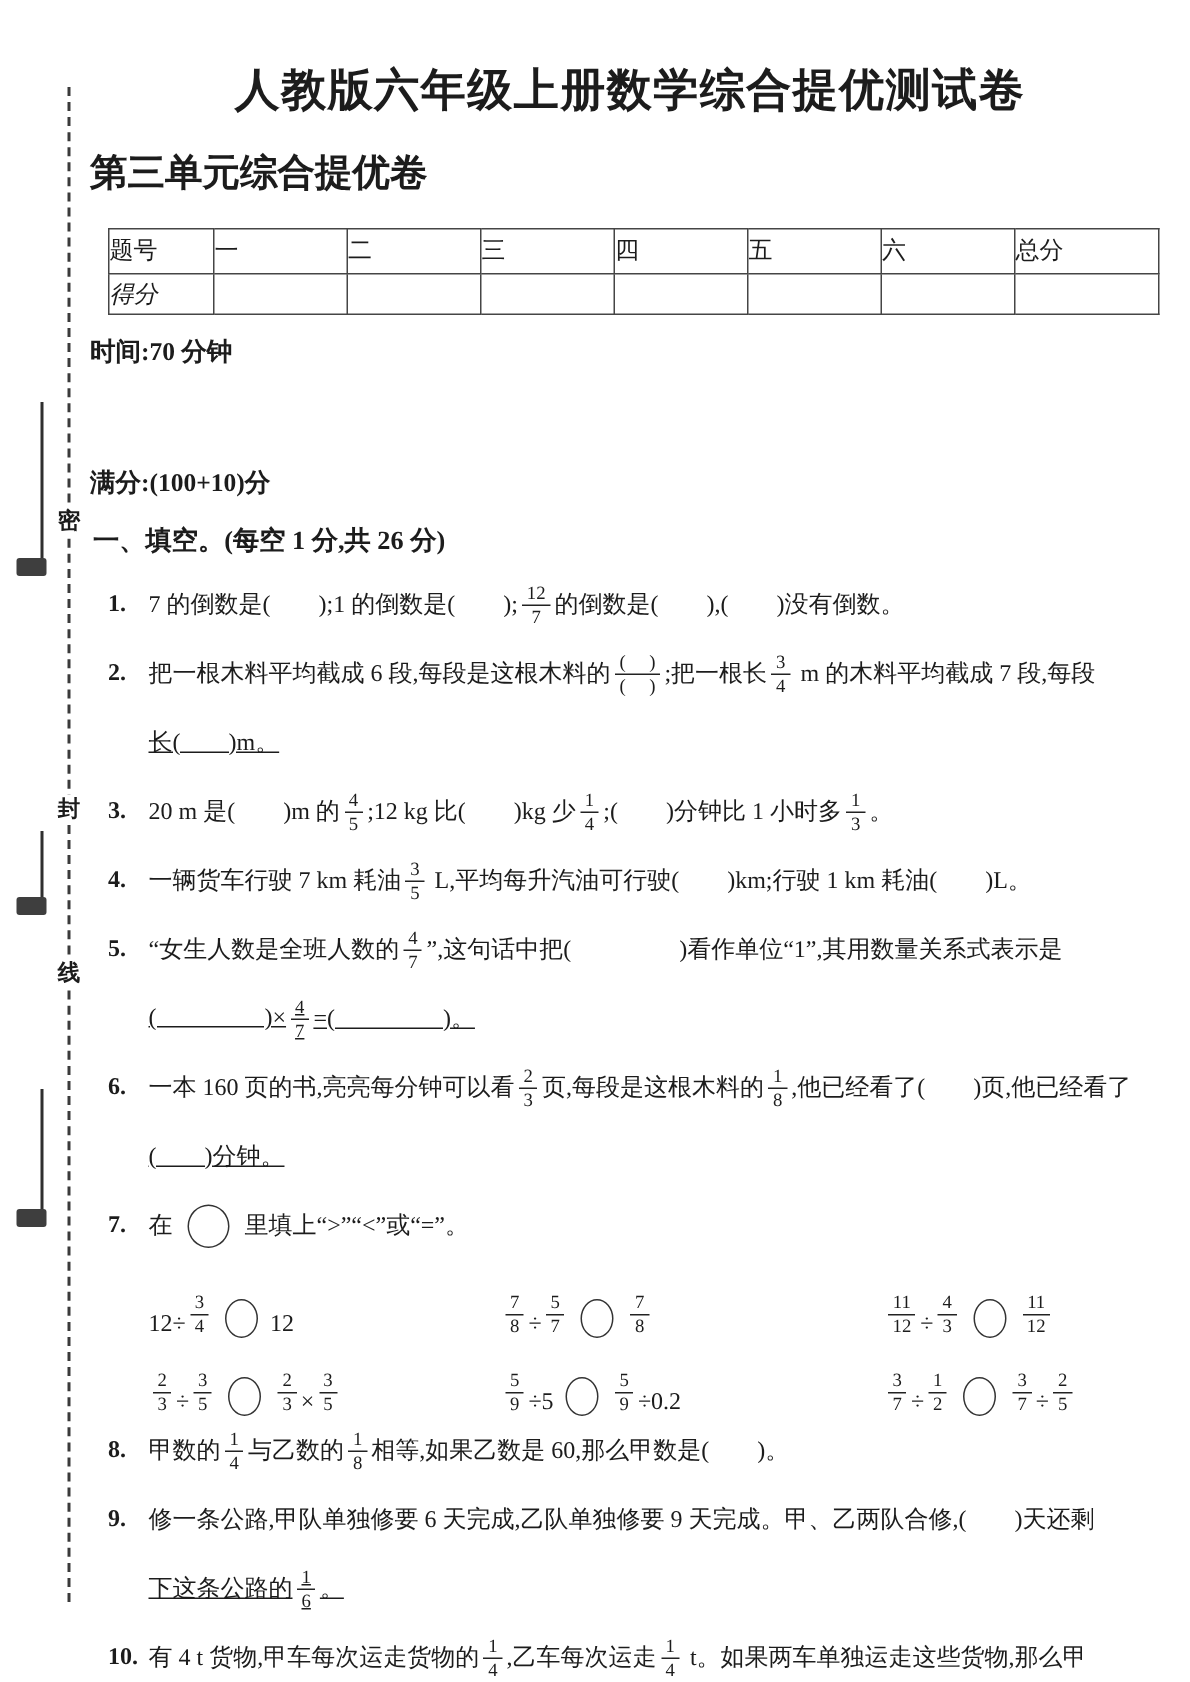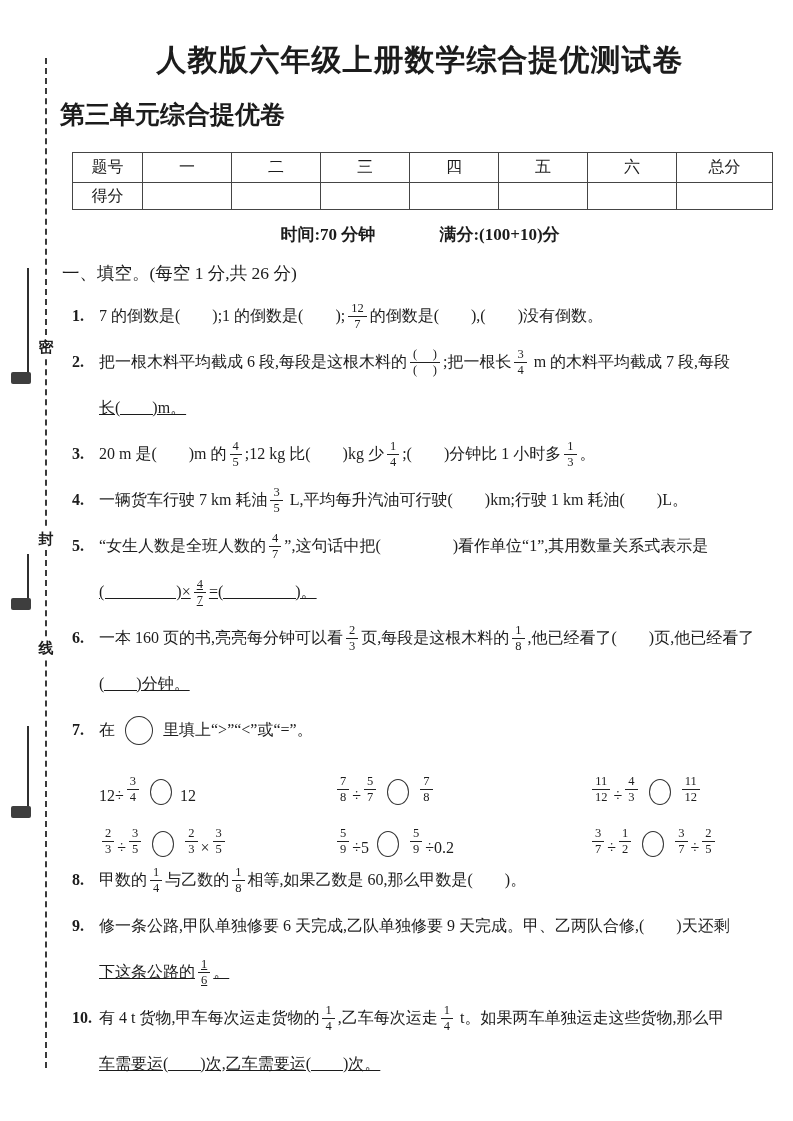--- a/index.html
+++ b/index.html
@@ -42,30 +42,30 @@
   }
   .subtitle {
     margin-top:17px; text-align:left; font-size:25px; font-weight:900;
     font-family:"Liberation Sans","DejaVu Sans",sans-serif;
   }
   table.score {
     border-collapse:collapse; margin:21px 0 0 12px; width:700px;
     table-layout:fixed; font-size:16px;
   }
   table.score th, table.score td {
-    border:1.4px solid #454545; text-align:center; font-weight:normal; padding:0;
+    border:1.4px solid #454545; text-align:left; font-weight:normal; padding:0;
   }
   table.score tr.hdr  th { height:29px; }
-  table.score tr.vals td { height:26px; }
+  table.score tr.vals td { height:26px;font-style:italic; }
   col.c-label { width:70px; } col.c-mid { width:89px; } col.c-total { width:96px; }
   .info-row {
     display:flex; justify-content:center; gap:64px;
-    margin-top:13px; font-size:17px; font-weight:bold;
-  }
-  .section-heading { margin:15px 0 0 2px; font-size:17.5px; font-weight:normal; }
+    margin-top:13px; font-size:17px; font-weight:bold;flex-direction:column;
+  }
+  .section-heading { margin:15px 0 0 2px; font-size:17.5px; font-weight:bold; }
   
   #questions { margin:8px 0 0 12px; width:706px; }
   .q-line { display:flex; align-items:center; height:46px; font-size:16px; }
   .q-line .seg { white-space:pre; }
   .q-no { font-weight:bold; display:inline-block; min-width:27px; white-space:pre; }
   .q-line.cont { padding-left:27px;text-decoration:underline; }
   .frac {
     display:inline-flex; flex-direction:column; align-items:center;
     font-size:12.5px; line-height:1.2; margin:0 3px; flex:none;
   }

